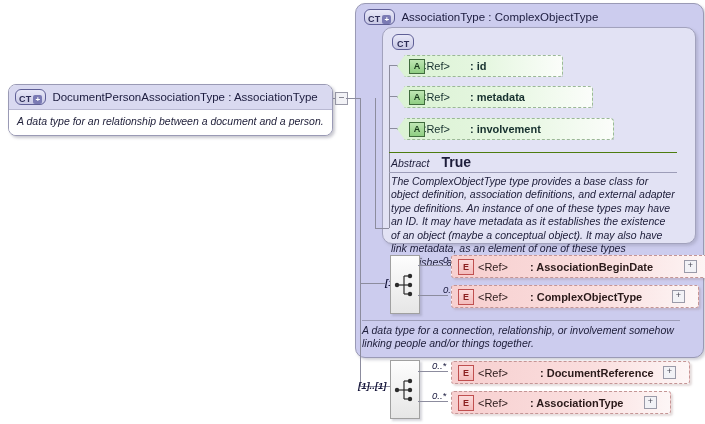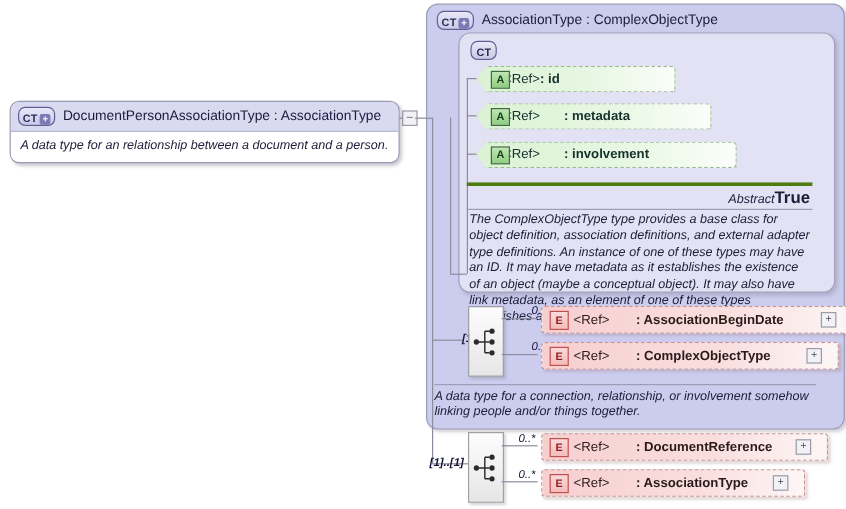--- a/index.html
+++ b/index.html
@@ -183,24 +183,24 @@
     font-family: "Liberation Sans", sans-serif;
   }
 
   
   .abstract-box {
     position: absolute;
     left: 389px; top: 152px;
     width: 288px;
   }
   .abstract-row {
-    border-top: 3px solid #4d7c0f;
+    border-top: 1px solid #4d7c0f;
     border-bottom: 1px solid #9d9db8;
     padding: 1px 2px 2px 2px;
-    display: flex; gap: 0; align-items: baseline; justify-content: flex-end;
+    display: flex; gap: 12px; align-items: baseline;
   }
   .abstract-row .k { font-style: italic; font-size: 10.5px; color: #1d1d3a; }
   .abstract-row .v { font-size: 14px; font-weight: bold; color: #1d1d3a; }
   .abstract-doc {
     padding: 2px 2px 0 2px;
     font-style: italic;
     font-size: 10.5px;
     line-height: 1.28;
     color: #20203c;
   }
@@ -282,21 +282,21 @@
   <div class="line-h" style="left:375px; top:228px; width:14px;"></div>
 
   <div class="line-v" style="left:389px; top:65px; height:163px;"></div>
   <div class="line-h" style="left:389px; top:65px; width:8px;"></div>
   <div class="line-h" style="left:389px; top:96px; width:8px;"></div>
   <div class="line-h" style="left:389px; top:128px; width:8px;"></div>
 
   <div class="attr-row" style="left:397px; top:55px; width:142px;">
     <span class="badge-a">A</span>
     <span class="ref">&lt;Ref&gt;</span>
-    <span class="tname" style="">: id</span>
+    <span class="tname" style="margin-left:20px;">: id</span>
   </div>
 
   <div class="attr-row" style="left:397px; top:86px; width:172px;">
     <span class="badge-a">A</span>
     <span class="ref">&lt;Ref&gt;</span>
     <span class="tname" style="margin-left:20px;">: metadata</span>
   </div>
 
   <div class="attr-row" style="left:397px; top:118px; width:193px;">
     <span class="badge-a">A</span>
@@ -363,21 +363,21 @@
     </svg>
   </div>
   <div class="line-h" style="left:418px; top:371px; width:30px;"></div>
   <div class="line-h" style="left:418px; top:401px; width:30px;"></div>
   <div class="card" style="left:432px; top:360px;">0..*</div>
   <div class="card" style="left:432px; top:390px;">0..*</div>
 
   <div class="elem-row" style="left:451px; top:361px; width:211px;">
     <span class="badge-e">E</span>
     <span class="ref">&lt;Ref&gt;</span>
-    <span class="tname" style="margin-left:22px;">: DocumentReference</span>
+    <span class="tname" style="margin-left:32px;">: DocumentReference</span>
   </div>
   <div class="tog" style="left:663px; top:366px;"><span>+</span></div>
 
   <div class="elem-row" style="left:451px; top:391px; width:192px;">
     <span class="badge-e">E</span>
     <span class="ref">&lt;Ref&gt;</span>
     <span class="tname" style="margin-left:22px;">: AssociationType</span>
   </div>
   <div class="tog" style="left:644px; top:396px;"><span>+</span></div>
 

